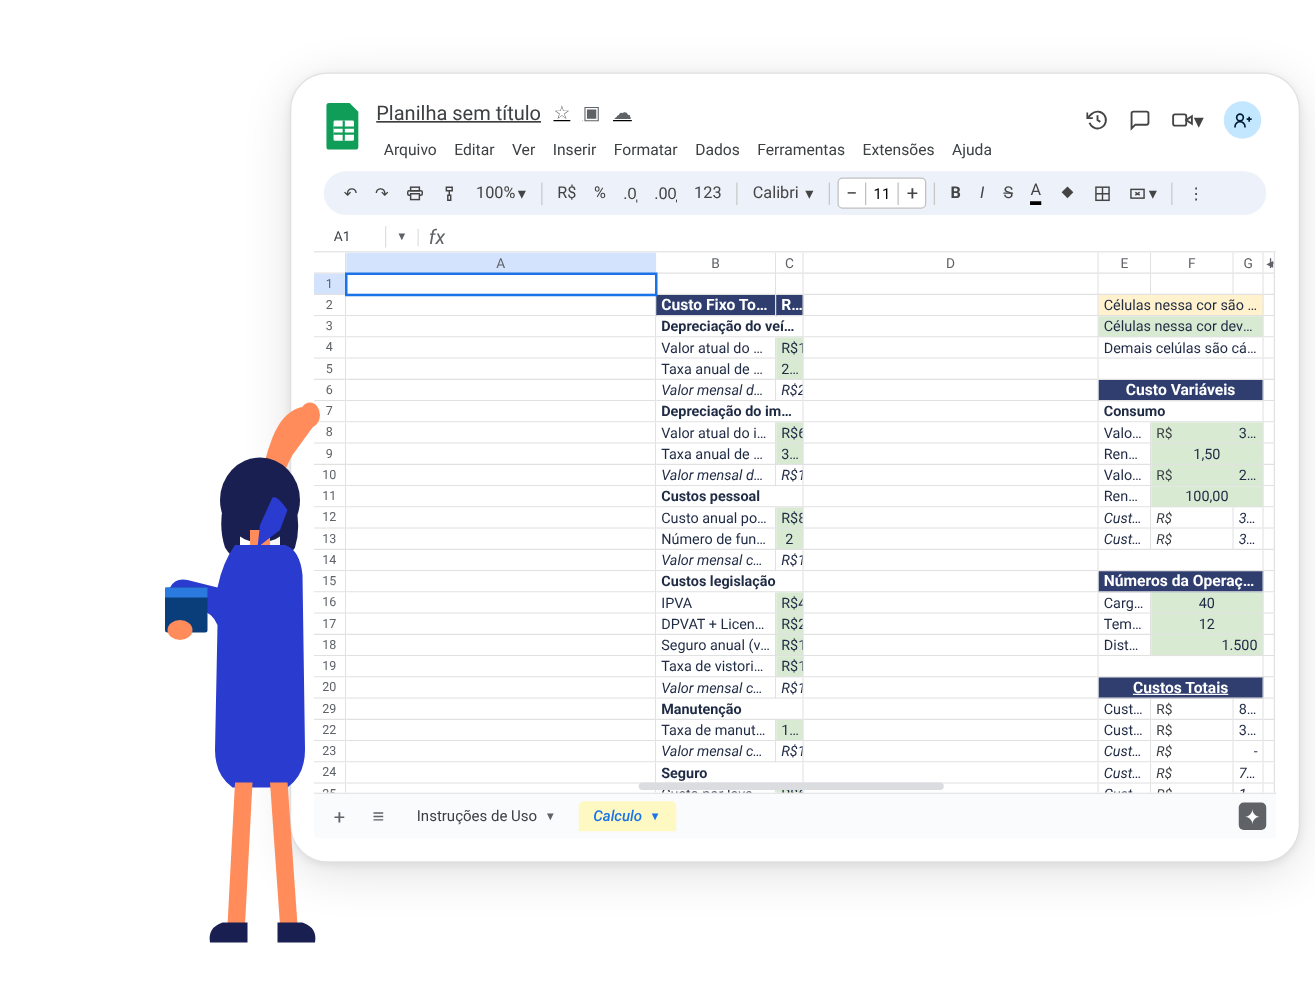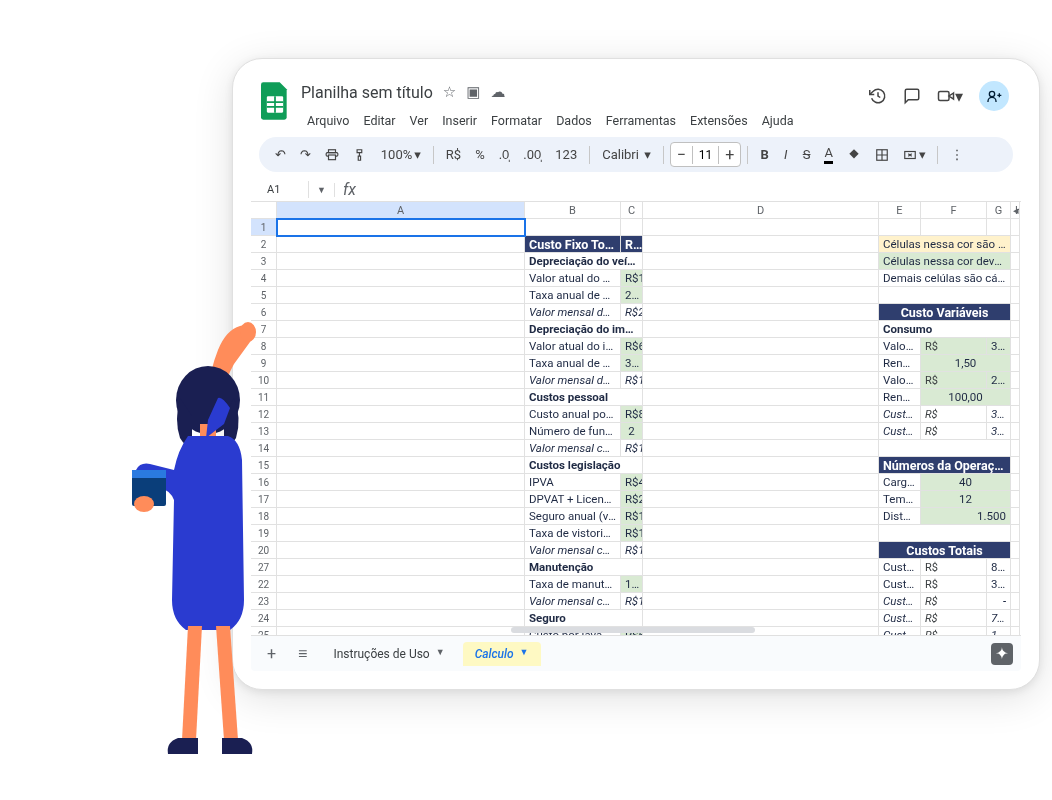--- a/index.html
+++ b/index.html
@@ -18,21 +18,21 @@
     border: 1px solid #e0e0e0;
   }
   
   .screen { width: 100%; height: 100%; background: #fff; border-radius: 4px; overflow: hidden; display: flex; flex-direction: column; }
   
   
   .doc-header { display: flex; align-items: flex-start; padding: 4px 8px 0 8px; gap: 10px; }
   .sheets-logo { width: 32px; height: 40px; display: flex; align-items: center; justify-content: center; }
   .sheets-logo svg { width: 28px; height: 38px; }
   .title-area { flex: 1; }
-  .title-row { display: flex; align-items: center; gap: 10px; height: 22px; }
+  .title-row { display: flex; align-items: flex-start; gap: 10px; height: 22px; text-decoration: underline; }
   .doc-title { font-size: 16px; color: #3c4043; }
   .title-icon { color: #5f6368; font-size: 15px; cursor: pointer; }
   .menu-row { display: flex; gap: 2px; margin-top: 7px; }
   .menu-item { font-size: 12.5px; color: #3c4043; padding: 3px 6px; border-radius: 4px; cursor: pointer; }
   .header-right { display: flex; align-items: center; gap: 16px; padding-right: 4px; }
   .header-icon { color: #444; cursor: pointer; display: flex; align-items: center; }
   .share-btn { width: 30px; height: 30px; border-radius: 50%; background: #c2e7ff; display: flex; align-items: center; justify-content: center; color: #001d35; cursor: pointer; }
   
   
   .toolbar { display: flex; align-items: center; gap: 2px; padding: 4px 10px; border-radius: 24px; background: #edf2fa; margin: 6px 8px; }
@@ -67,21 +67,21 @@
   .num { text-align: right; padding-right: 4px; }
   .cur { text-align: left; padding-left: 4px; color: #3c4043; font-size: 11px; }
   .green { background: #d9ead3; text-align: center; }
   .greenL { background: #d9ead3; }
   .yellow { background: #fff2cc; }
   .center { text-align: center; }
   
   
   .bottom-tabs { display: flex; align-items: center; border-top: 1px solid #e0e0e0; padding: 4px 8px; gap: 6px; background: #f9fbfd; }
   .tab-btn { padding: 4px 8px; cursor: pointer; color: #5f6368; border-radius: 4px; }
-  .sheet-tab { padding: 5px 12px; font-size: 12px; color: #3c4043; cursor: pointer; border-radius: 4px 4px 0 0; display: flex; gap: 6px; }
+  .sheet-tab { padding: 5px 12px; font-size: 12px; color: #3c4043; cursor: pointer; border-radius: 4px 4px 0 0; display: flex; align-items: center; gap: 6px; }
   .sheet-tab.active { background: #fef9c3; color: #1a73e8; font-weight: 500; font-style: italic; }
   .explore { margin-left: auto; width: 22px; height: 22px; background: #5f6368; border-radius: 4px; display: flex; align-items: center; justify-content: center; color: #fff; cursor: pointer; }
   
   
   .illust { position: absolute; left: 130px; top: 320px; width: 170px; height: 440px; z-index: 10; }
   
 </style>
 </head>
 <body>
 
@@ -384,24 +384,24 @@
         <div class="cell num greenL"><span style="float:left;">R$</span><span>1.450,00</span></div>
         <div class="cell"></div>
         <div class="cell" style="grid-column: span 3;"></div>
         <div class="cell"></div>
 
         <div class="rcell">20</div>
         <div class="cell"></div>
         <div class="cell italic">Valor mensal com tributos</div>
         <div class="cell num italic"><span style="float:left;">R$</span><span>1.704,58</span></div>
         <div class="cell"></div>
-        <div class="cell hdr-blue" style="grid-column: span 3;">Custos Totais</div>
-        <div class="cell"></div>
-
-        <div class="rcell">27</div>
+        <div class="cell hdr-blue" style="grid-column: span 3; text-decoration: underline;">Custos Totais</div>
+        <div class="cell"></div>
+
+        <div class="rcell">29</div>
         <div class="cell"></div>
         <div class="cell section" style="grid-column: span 2;">Manutenção</div>
         <div class="cell"></div>
         <div class="cell">Custos fixos da fretagem</div>
         <div class="cell cur">R$</div>
         <div class="cell num">8.005,83</div>
         <div class="cell"></div>
 
         <div class="rcell">22</div>
         <div class="cell"></div>

